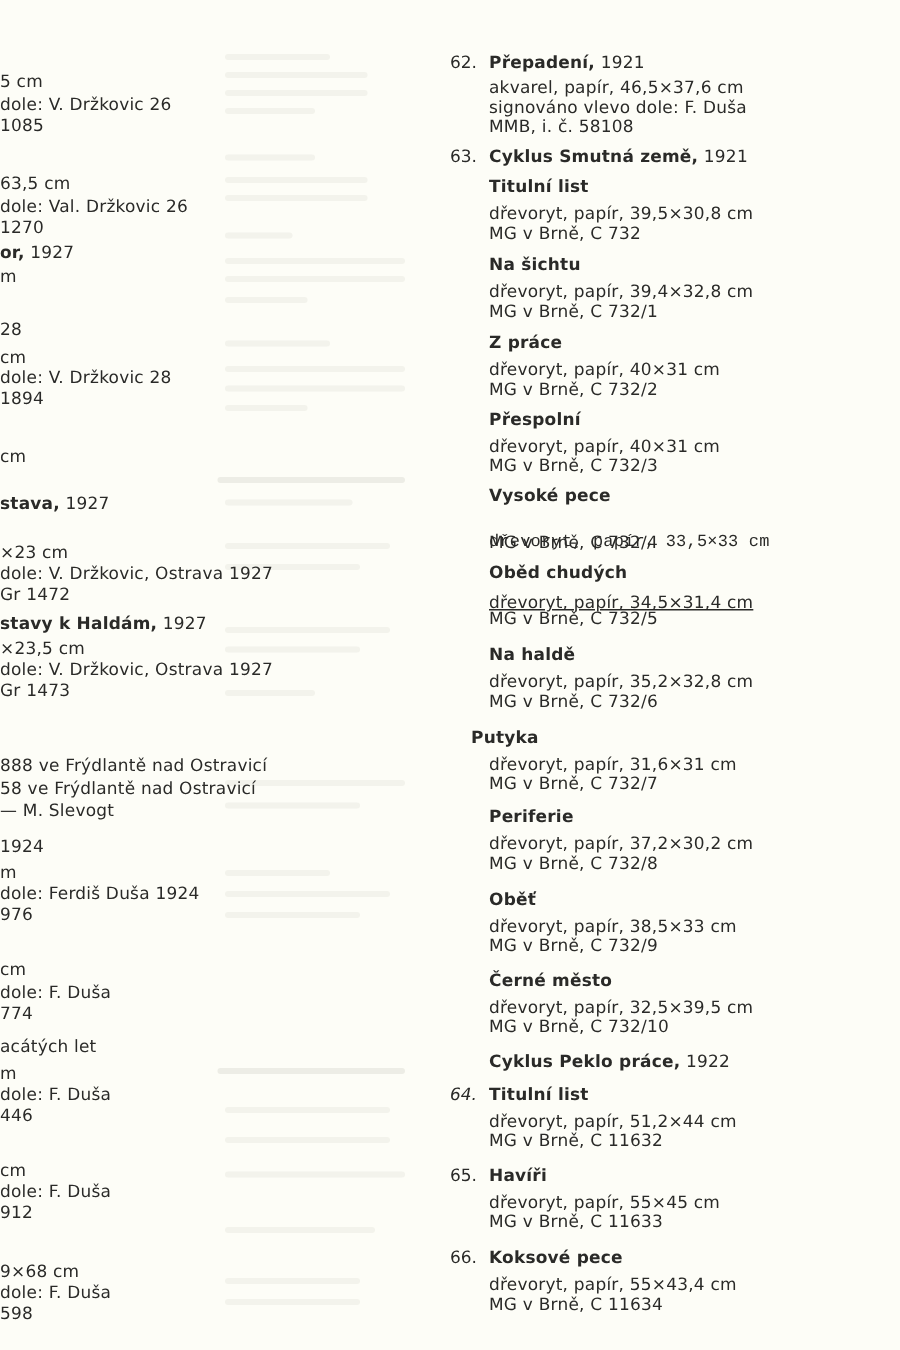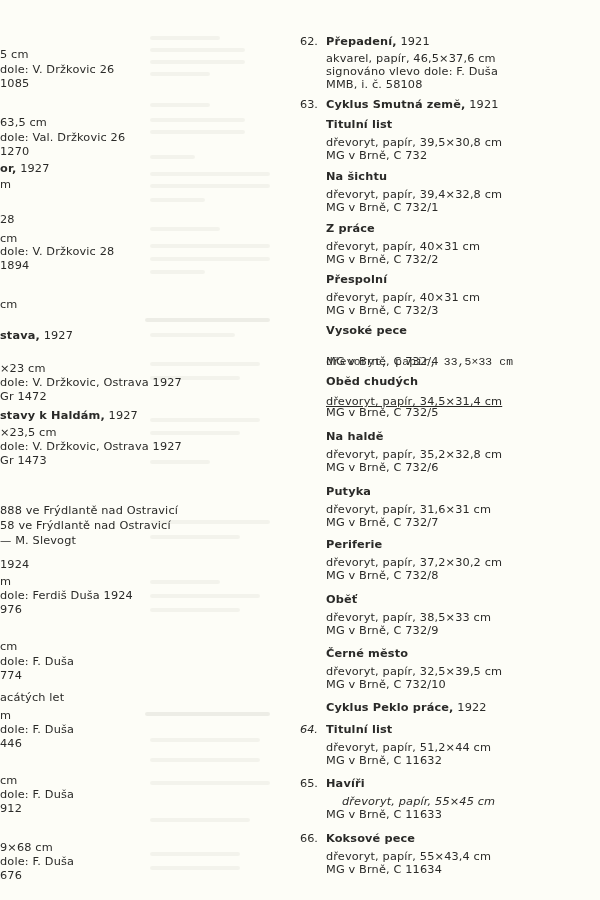--- a/index.html
+++ b/index.html
@@ -97,21 +97,21 @@
       <span class="line" style="left: 0px; top: 669px;"><span> 774</span></span>
       <span class="line" style="left: 0px; top: 691px;"><span>acátých let</span></span>
       <span class="line" style="left: 0px; top: 709px;"><span>m</span></span>
       <span class="line" style="left: 0px; top: 723px;"><span>dole: F. Duša</span></span>
       <span class="line" style="left: 0px; top: 737px;"><span> 446</span></span>
       <span class="line" style="left: 0px; top: 774px;"><span>cm</span></span>
       <span class="line" style="left: 0px; top: 788px;"><span>dole: F. Duša</span></span>
       <span class="line" style="left: 0px; top: 802px;"><span> 912</span></span>
       <span class="line" style="left: 0px; top: 841px;"><span>9×68  cm</span></span>
       <span class="line" style="left: 0px; top: 855px;"><span>dole: F. Duša</span></span>
-      <span class="line" style="left: 0px; top: 869px;"><span> 676</span></span>
+      <span class="line" style="left: 0px; top: 869px;"><span> 598</span></span>
     </div>
 
   <div id="right-col">
 
     <div>
       <span class="num" style="left:300px;top:35px">62.</span>
       <span class="line" style="left:326px;top:35px"><span class="b">Přepadení,</span><span> 1921</span></span>
       <span class="line" style="left:326px;top:52px">akvarel, papír, 46,5×37,6  cm</span>
       <span class="line" style="left:326px;top:65px">signováno vlevo dole: F. Duša</span>
       <span class="line" style="left:326px;top:78px">MMB, i. č. 58108</span>
@@ -152,21 +152,21 @@
           <span class="line b" style="left: 326px; top: 375px;">Oběd chudých</span>
           <span class="line" style="left: 326px; top: 395px; text-decoration: underline;">dřevoryt, papír, 34,5×31,4  cm</span>
           <span class="line" style="left: 326px; top: 406px;">MG v Brně, C 732/5</span>
         </div>
         <div>
           <span class="line b" style="left: 326px; top: 430px;">Na haldě</span>
           <span class="line" style="left: 326px; top: 448px;">dřevoryt, papír, 35,2×32,8  cm</span>
           <span class="line" style="left: 326px; top: 461px;">MG v Brně, C 732/6</span>
         </div>
         <div>
-          <span class="line b" style="left: 326px; top: 485px;">Putyka</span>
+          <span class="line b" style="left: 314px; top: 485px;">Putyka</span>
           <span class="line" style="left: 326px; top: 503px;">dřevoryt, papír, 31,6×31  cm</span>
           <span class="line" style="left: 326px; top: 516px;">MG v Brně, C 732/7</span>
         </div>
         <div>
           <span class="line b" style="left: 326px; top: 538px;">Periferie</span>
           <span class="line" style="left: 326px; top: 556px;">dřevoryt, papír, 37,2×30,2  cm</span>
           <span class="line" style="left: 326px; top: 569px;">MG v Brně, C 732/8</span>
         </div>
         <div>
           <span class="line b" style="left: 326px; top: 593px;">Oběť</span>
@@ -185,21 +185,21 @@
     <div id="cycle2">
         <div>
           <span class="num" style="left: 300px; top: 723px; font-style: italic;">64.</span>
           <span class="line b" style="left: 326px; top: 723px;">Titulní list</span>
           <span class="line" style="left: 326px; top: 741px;">dřevoryt, papír, 51,2×44  cm</span>
           <span class="line" style="left: 326px; top: 754px; text-align: center;">MG v Brně, C 11632</span>
         </div>
         <div>
           <span class="num" style="left: 300px; top: 777px;">65.</span>
           <span class="line b" style="left: 326px; top: 777px;">Havíři</span>
-          <span class="line" style="left: 342px; top: 795px; font-style: italic;">dřevoryt, papír, 55×45  cm</span>
+          <span class="line" style="left: 326px; top: 795px;">dřevoryt, papír, 55×45  cm</span>
           <span class="line" style="left: 326px; top: 808px;">MG v Brně, C 11633</span>
         </div>
         <div>
           <span class="num" style="left: 300px; top: 832px;">66.</span>
           <span class="line b" style="left: 326px; top: 832px;">Koksové pece</span>
           <span class="line" style="left: 326px; top: 850px; text-align: right;">dřevoryt, papír, 55×43,4  cm</span>
           <span class="line" style="left: 326px; top: 863px;">MG v Brně, C 11634</span>
         </div>
       </div>
   </div>

